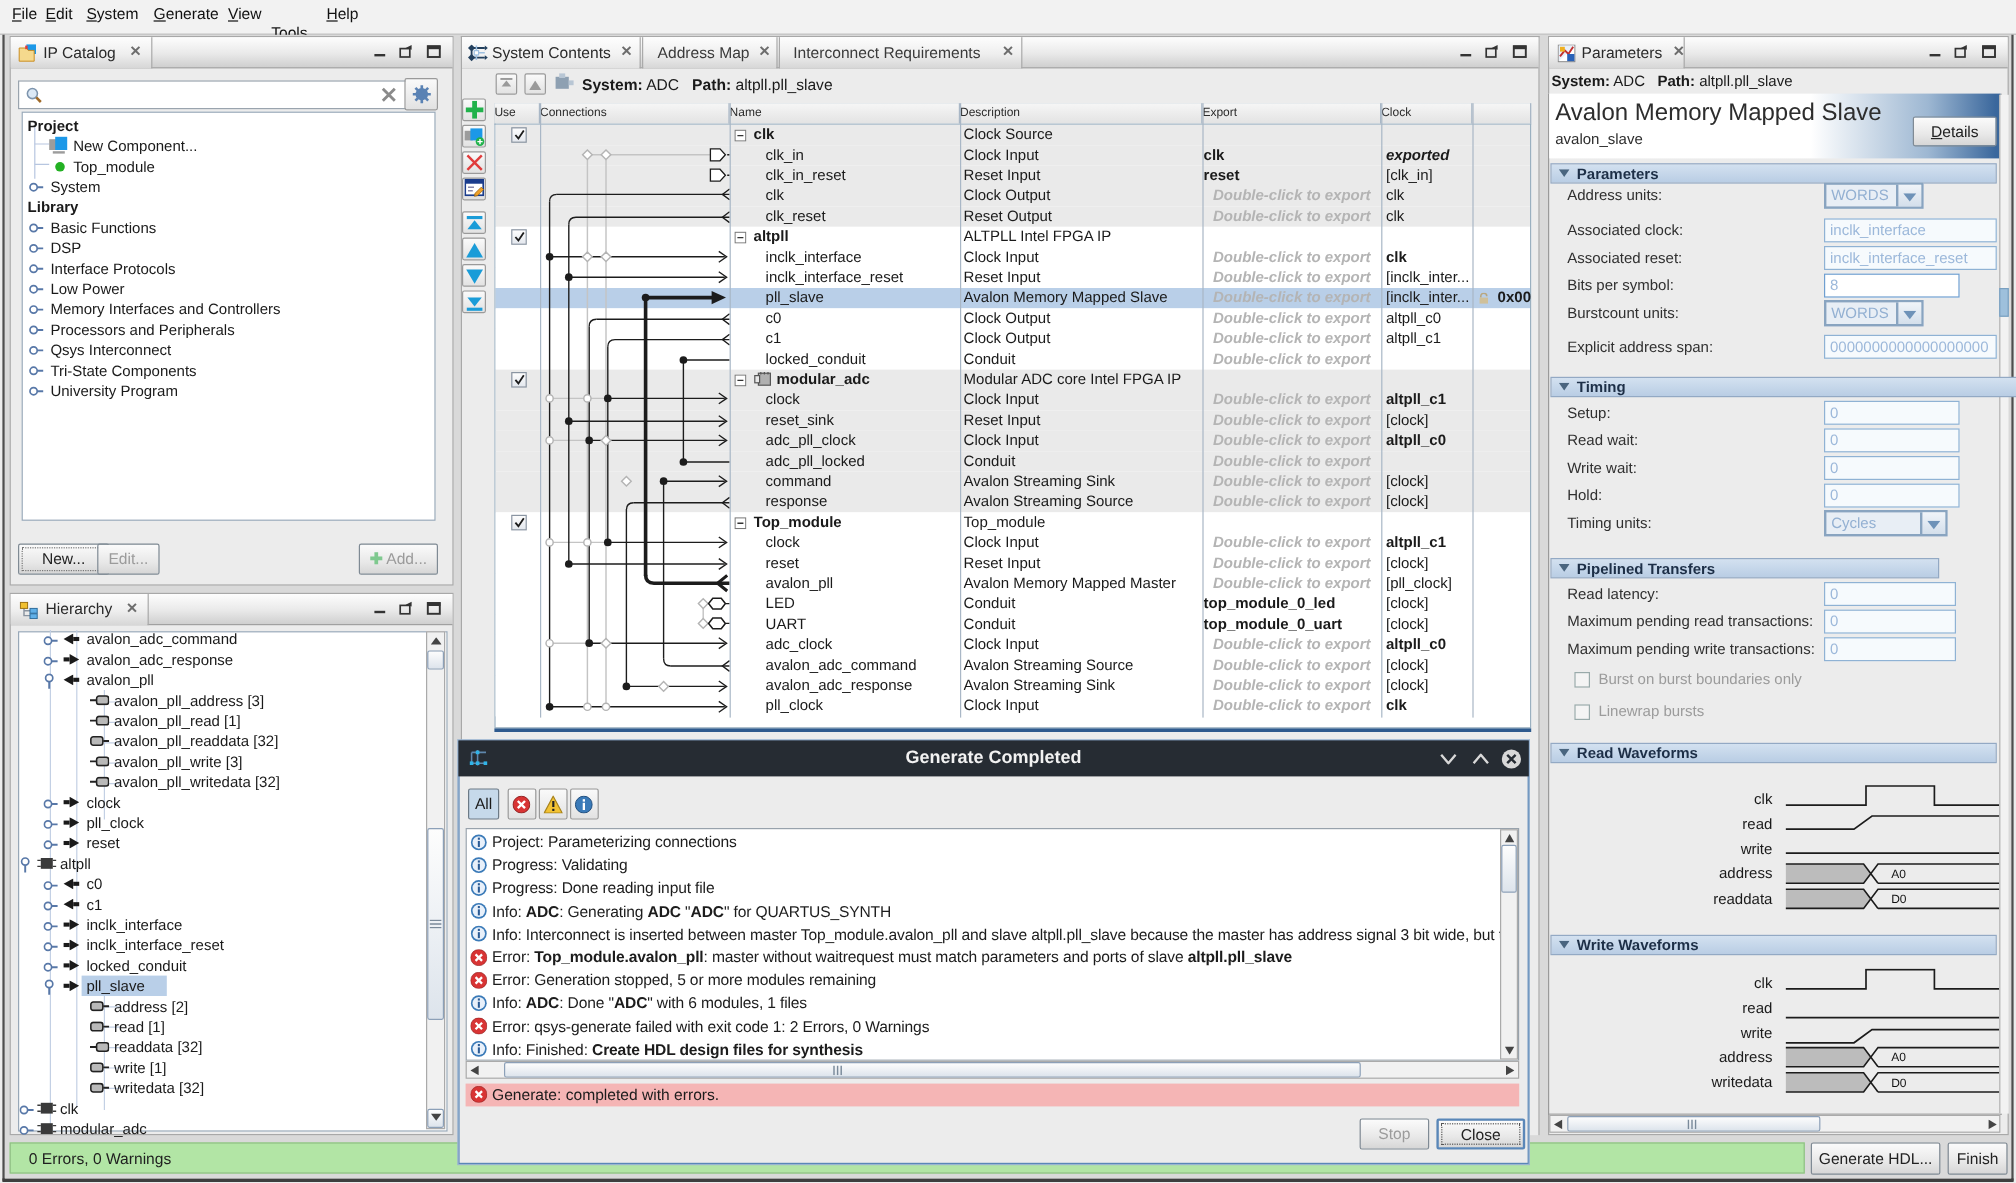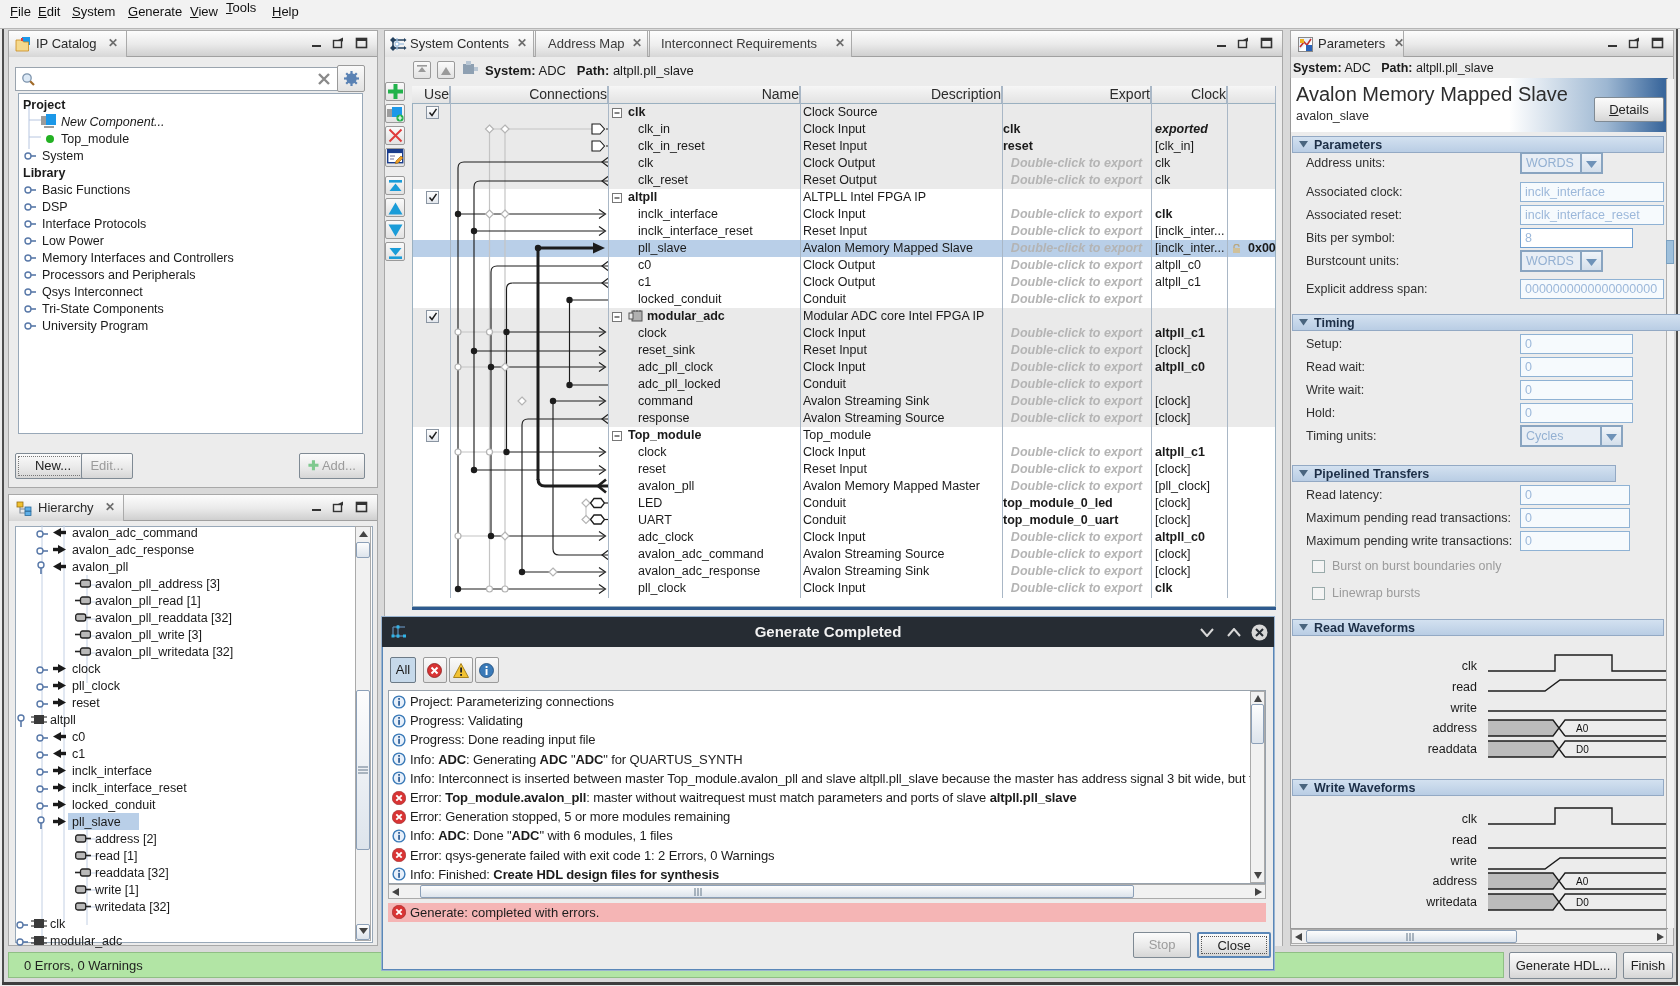--- a/index.html
+++ b/index.html
@@ -7,40 +7,40 @@
 .panel{position:absolute;background:#ececec;border:1px solid #a8a8a8;}
 .phead{position:absolute;left:0;top:0;right:0;height:26px;background:linear-gradient(#fdfdfd,#e9e9e9 55%,#cfcfcf);border-bottom:1px solid #a0a0a0;}
 .ptitle{position:absolute;top:5px;font-size:13px;color:#2a2a2a;}
 .pclose{position:absolute;top:5px;color:#6d6d6d;font-size:12px;font-weight:bold;}
 .winbtns{position:absolute;top:6px;right:8px;display:flex;gap:9px;color:#222;}
 .tab2{position:absolute;top:0;height:26px;background:linear-gradient(#fdfdfd,#eee 55%,#d6d6d6);border-right:1px solid #aaa;border-left:1px solid #aaa;}
 .treebox{position:absolute;background:#fff;border:1px solid #98a8b8;}
 .btn{position:absolute;background:linear-gradient(#fbfbfb,#e8e8e8 60%,#d6d6d6);border:1px solid #7f8a94;border-radius:2px;font-size:13px;text-align:center;color:#222;}
 .btn.dis{color:#9b9b9b;}
 .tbtn{position:absolute;width:21px;height:21px;background:linear-gradient(#fafafa,#e2e2e2);border:1px solid #9a9a9a;border-radius:2px;}
-.hdrcell{position:absolute;top:0;height:17px;line-height:17px;text-align:right;font-size:14px;color:#2b2b2b;border-right:1px solid #a9b7c6;}
+.hdrcell{position:absolute;top:0;height:17px;line-height:17px;text-align:left;font-size:10px;color:#2b2b2b;border-right:1px solid #a9b7c6;}
 .cell{position:absolute;height:17px;line-height:17px;font-size:12.5px;white-space:nowrap;overflow:hidden;}
 .dce{color:#b4b4b4;font-weight:bold;font-style:italic;text-align:center;}
 .ti{position:absolute;height:17px;line-height:17px;white-space:nowrap;font-size:12.5px;}
 .secbar{position:absolute;left:2px;right:14px;height:17px;background:linear-gradient(#d3e1f0,#b9cde4);border:1px solid #93a9c4;line-height:16px;font-weight:bold;font-size:12.5px;color:#1d2f47;}
 .plabel{position:absolute;left:22px;font-size:12.5px;color:#303030;height:20px;line-height:20px;white-space:nowrap;}
 .pbox{position:absolute;height:20px;border:1px solid #8fb2d4;background:#f6fafd;color:#9cb8da;font-size:12.5px;line-height:18px;padding-left:4px;white-space:nowrap;overflow:hidden;}
 .combo{position:absolute;height:22px;border:2px solid #89a4c0;background:#e8eef5;color:#93b0d2;font-size:12.5px;line-height:18px;padding-left:4px;}
 .cars{position:absolute;right:0;top:0;bottom:0;width:21px;border-left:2px solid #89a4c0;background:linear-gradient(#f0f4f9,#d4dfeb);}
 .msg{position:absolute;left:24px;font-size:13px;line-height:19px;white-space:nowrap;color:#1c1c1c;letter-spacing:-0.12px;}
 .scbar{position:absolute;background:#f1f1f1;border:1px solid #aaa;}
 .sthumb{position:absolute;background:linear-gradient(#fdfdfd,#dde4ec);border:1px solid #8ca0b8;border-radius:2px;}
 </style></head><body>
 <div class="abs" style="left:0;top:0;width:1680px;height:29px;background:#f2f2f2;border-bottom:1px solid #b6b6b6;"></div>
 <div class="abs" style="left:10px;top:4px;font-size:13px;color:#111;"><span style="text-decoration:underline">F</span>ile</div>
 <div class="abs" style="left:38px;top:4px;font-size:13px;color:#111;"><span style="text-decoration:underline">E</span>dit</div>
 <div class="abs" style="left:72px;top:4px;font-size:13px;color:#111;"><span style="text-decoration:underline">S</span>ystem</div>
 <div class="abs" style="left:128px;top:4px;font-size:13px;color:#111;"><span style="text-decoration:underline">G</span>enerate</div>
 <div class="abs" style="left:190px;top:4px;font-size:13px;color:#111;"><span style="text-decoration:underline">V</span>iew</div>
-<div class="abs" style="left:226px;top:0;font-size:13px;color:#111;"><span style="text-decoration:underline">T</span>ools</div>
+<div class="abs" style="left:226px;top:20px;font-size:13px;color:#111;"><span style="text-decoration:underline">T</span>ools</div>
 <div class="abs" style="left:272px;top:4px;font-size:13px;color:#111;"><span style="text-decoration:underline">H</span>elp</div>
 <div class="abs" style="left:2px;top:29px;width:2px;height:955px;background:#4e4e4e;"></div>
 <div class="abs" style="left:1676px;top:29px;width:2px;height:955px;background:#4e4e4e;"></div>
 <div class="abs" style="left:2px;top:982px;width:1676px;height:3px;background:#3e3e3e;"></div>
 <div class="abs" style="left:4px;top:29px;width:1672px;height:953px;background:#d9d9d9;"></div>
 <div class="panel" style="left:8px;top:30px;width:370px;height:458px;">
 <div class="phead"></div>
 <div class="tab2" style="left:0;width:118px;border-left:none;"></div>
 <svg class="abs" style="left:6px;top:5px;" width="18" height="17" viewBox="0 0 18 17">
       <rect x="7" y="1" width="8" height="8" fill="#1c98e8"></rect>
@@ -84,21 +84,21 @@
         <path d="M11 27 h12"></path>
         <path d="M11 44 h12"></path>
       </g>
     </svg>
 <div class="ti" style="left:14px;top:66px;font-weight:bold;">Project</div>
 <svg class="abs" style="left:31px;top:82px" width="19" height="16" viewBox="0 0 19 16">
       <rect x="1" y="3" width="7" height="9" fill="#9c9c9c"></rect>
       <rect x="6" y="1" width="10" height="11" fill="#1c98e8"></rect>
       <rect x="4" y="13" width="10" height="2" fill="#9c9c9c"></rect>
     </svg>
-<div class="ti" style="left:52px;top:83px;font-style:italic;">New Component...</div>
+<div class="ti" style="left:52px;top:83px;">New Component...</div>
 <div class="abs" style="left:37px;top:104px;width:8px;height:8px;border-radius:50%;background:#23b123;"></div>
 <div class="ti" style="left:52px;top:100px;">Top_module</div>
 <svg class="abs" style="left:15px;top:120px" width="14" height="10" viewBox="0 0 14 10">
       <circle cx="4" cy="5" r="3" fill="#fff" stroke="#5878a8" stroke-width="1.4"></circle>
       <line x1="7" y1="5" x2="12" y2="5" stroke="#5878a8" stroke-width="1.6"></line>
     </svg>
 <div class="ti" style="left:33px;top:117px;">System</div>
 <div class="ti" style="left:14px;top:134px;font-weight:bold;">Library</div>
 <svg class="abs" style="left:15px;top:154px" width="14" height="10" viewBox="0 0 14 10">
       <circle cx="4" cy="5" r="3" fill="#fff" stroke="#5878a8" stroke-width="1.4"></circle>

